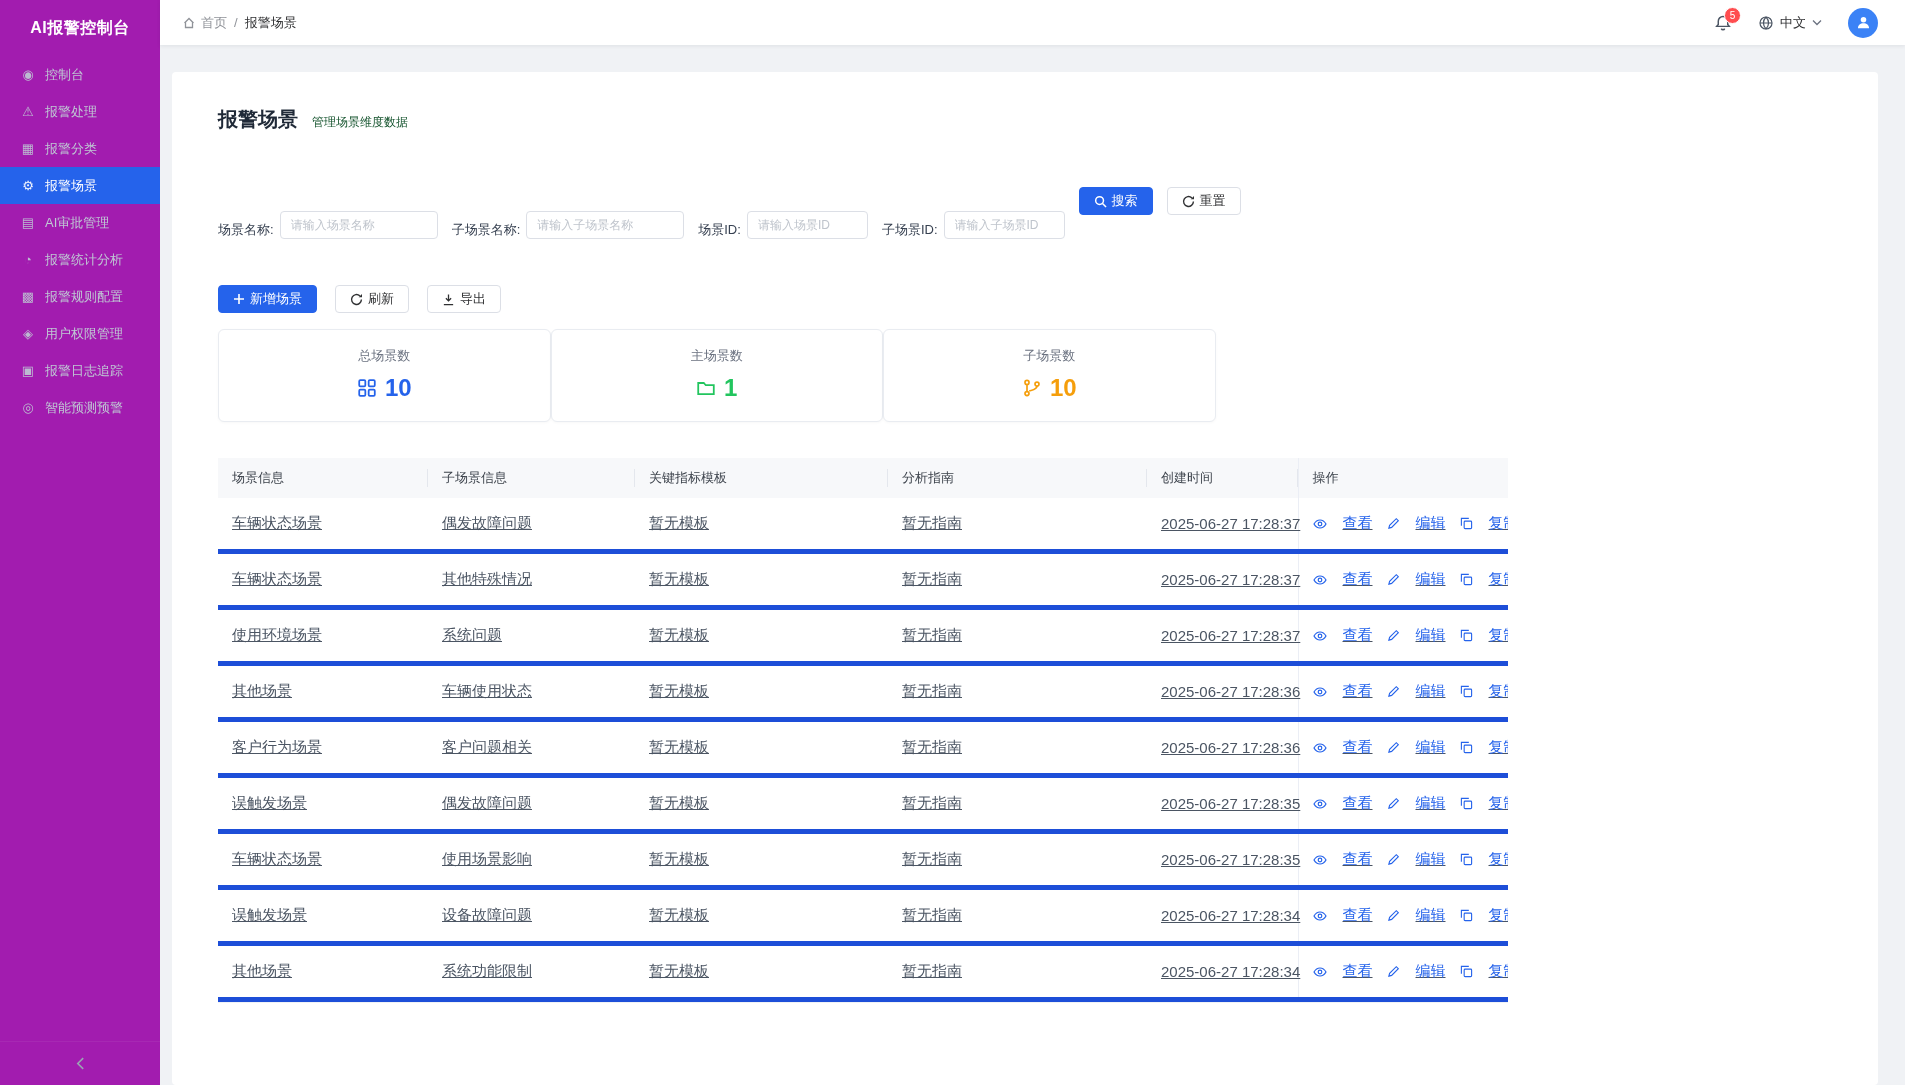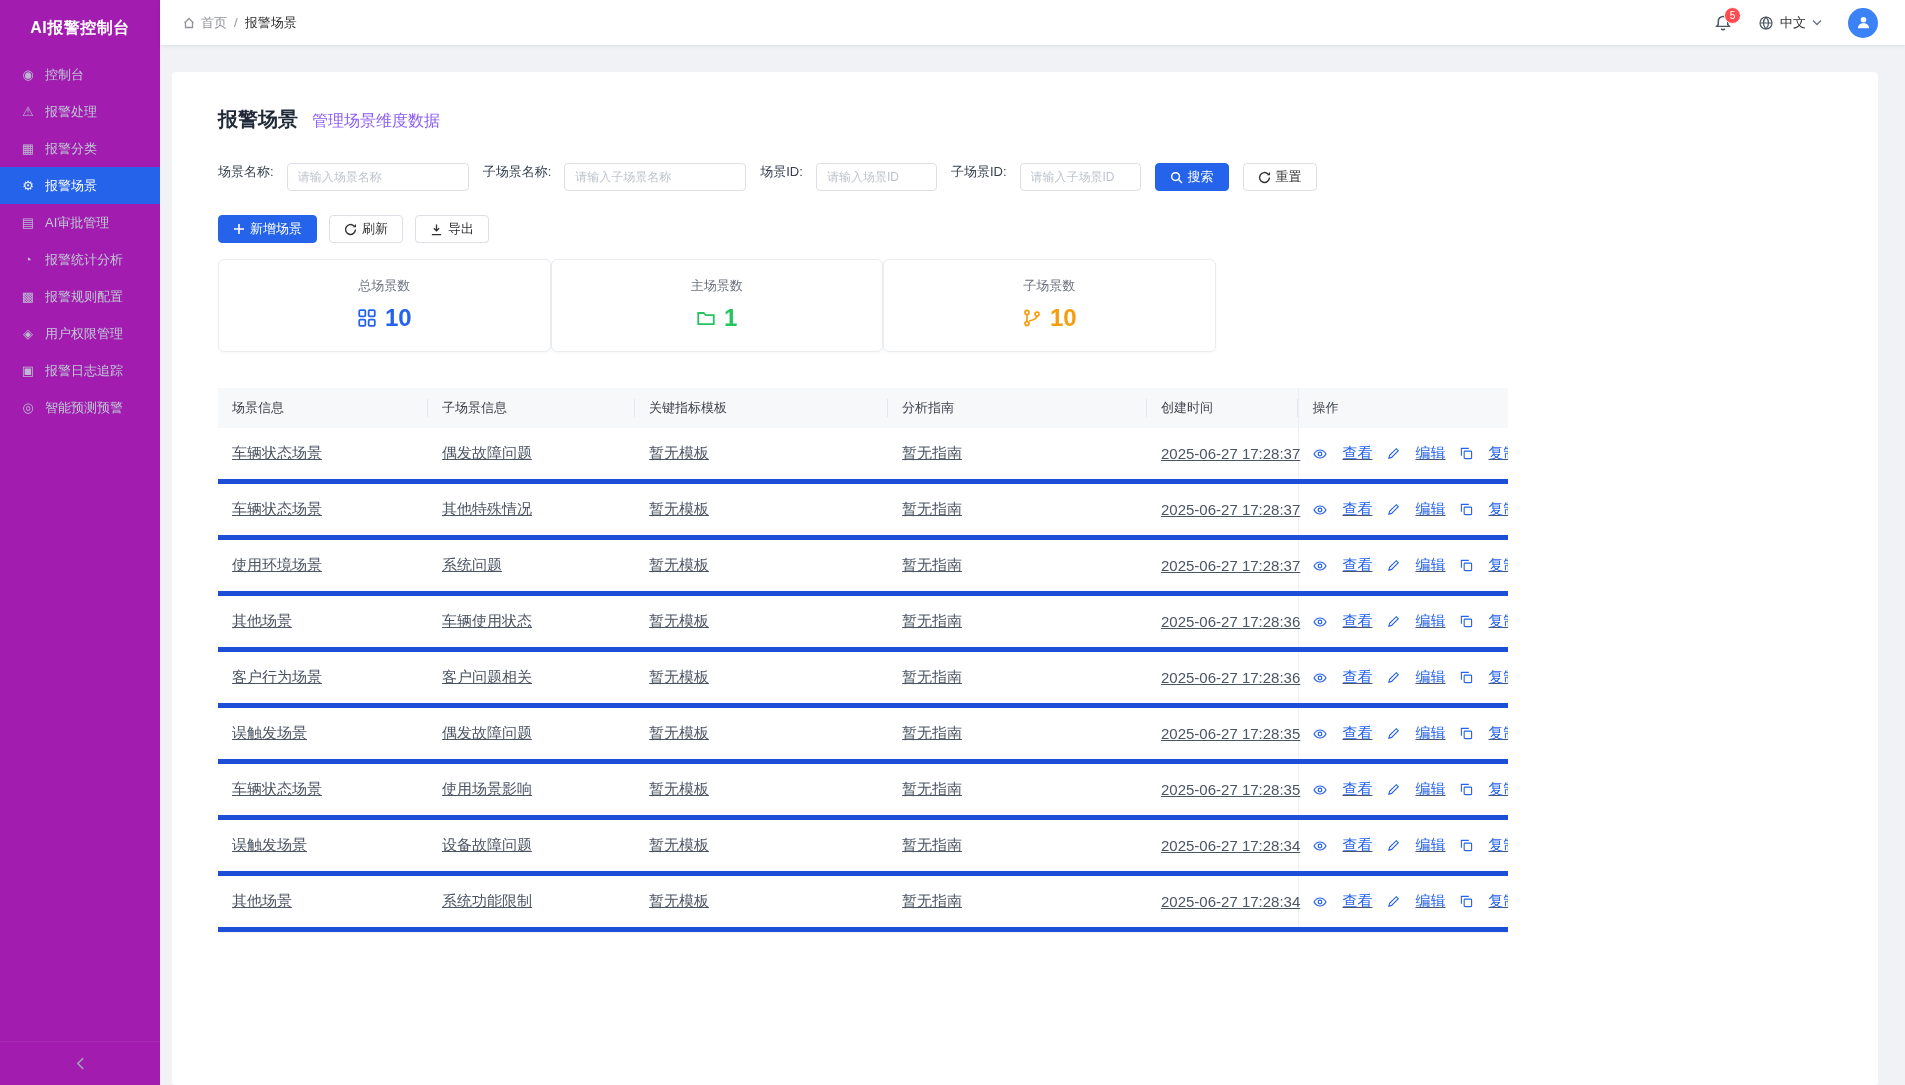--- a/index.html
+++ b/index.html
@@ -52,40 +52,40 @@
     display:flex; align-items:center; justify-content:center; cursor:pointer;
   }
   
   .content { flex:1; padding:27px 27px 0 12px; overflow:hidden; }
   .card {
     background:#fff; border-radius:4px; min-height:100%;
     padding:34px 46px 24px 46px;
   }
   .title-row { display:flex; align-items:baseline; gap:14px; }
   .page-title { font-size:20px; font-weight:bold; color:#1f2937; }
-  .page-subtitle { font-size:16px; color:#8b5cf6; }
+  .page-subtitle { font-size:12px; color:#14532d; }
   
   .filters { margin-top:30px; display:flex; align-items:center; gap:14px; }
-  .f-group { display:flex; align-items:flex-start; gap:13px; }
+  .f-group { display:flex; align-items:flex-end; gap:6px;margin-top:48px; }
   .f-label { color:#374151; white-space:nowrap; }
   .f-input {
     height:28px; border:1px solid #dcdfe6; border-radius:4px; padding:0 10px;
     font-size:12px; color:#303133; outline:none; font-family:inherit;
   }
   .f-input::placeholder { color:#bfc4cc; }
-  .w-lg { width:182px; } .w-sm { width:121px; }
+  .w-lg { width:158px; } .w-sm { width:121px; }
   .btn {
     height:28px; border-radius:4px; font-size:13px; display:inline-flex; align-items:center;
     gap:5px; padding:0 14px; border:1px solid #dcdfe6; background:#fff; color:#303133;
     cursor:pointer; font-family:inherit; white-space:nowrap;
   }
   .btn.primary { background:#2563eb; border-color:#2563eb; color:#fff; }
   .btn svg { flex-shrink:0; }
   
-  .actions-row { margin-top:24px; display:flex; align-items:center; gap:12px; }
+  .actions-row { margin-top:46px; display:flex; align-items:center; gap:18px; }
   
   .stats { margin-top:16px; width:1330px; display:grid; grid-template-columns:repeat(4,1fr); }
   .stat-card {
     border:1px solid #e9ecf1; border-radius:6px; text-align:center;
     padding:17px 0 19px; box-shadow:0 1px 3px rgba(0,0,0,.03); background:#fff;
   }
   .stat-label { font-size:13px; color:#6b7280; }
   .stat-value { margin-top:9px; display:flex; align-items:center; justify-content:center; gap:8px; font-size:24px; font-weight:bold; }
   
   .table-wrap { margin-top:36px; width:1290px; overflow:hidden; border-bottom:1px solid #f0f2f5; }

